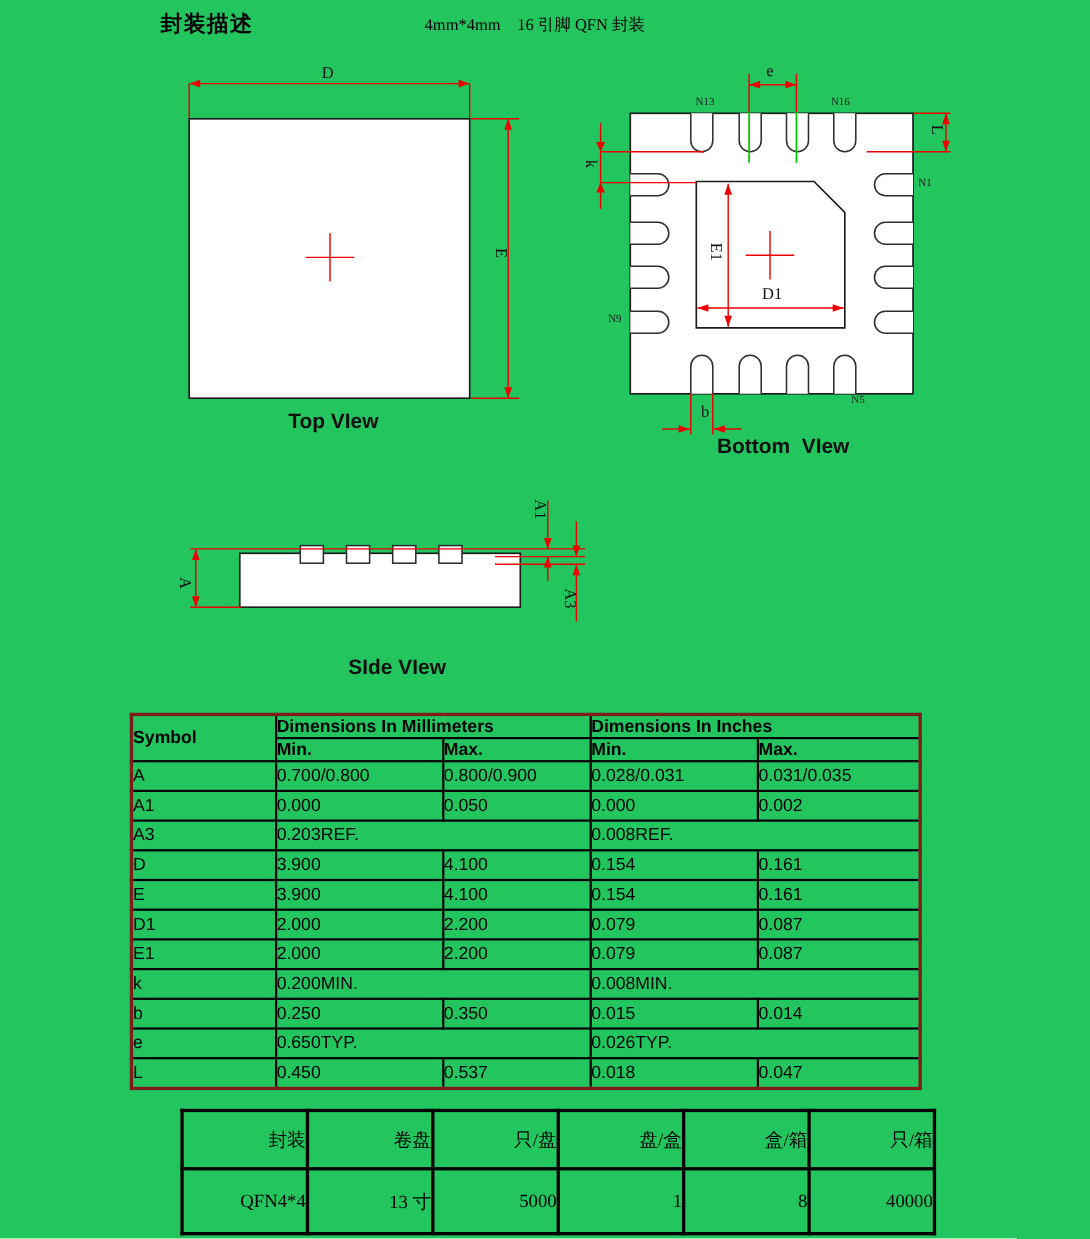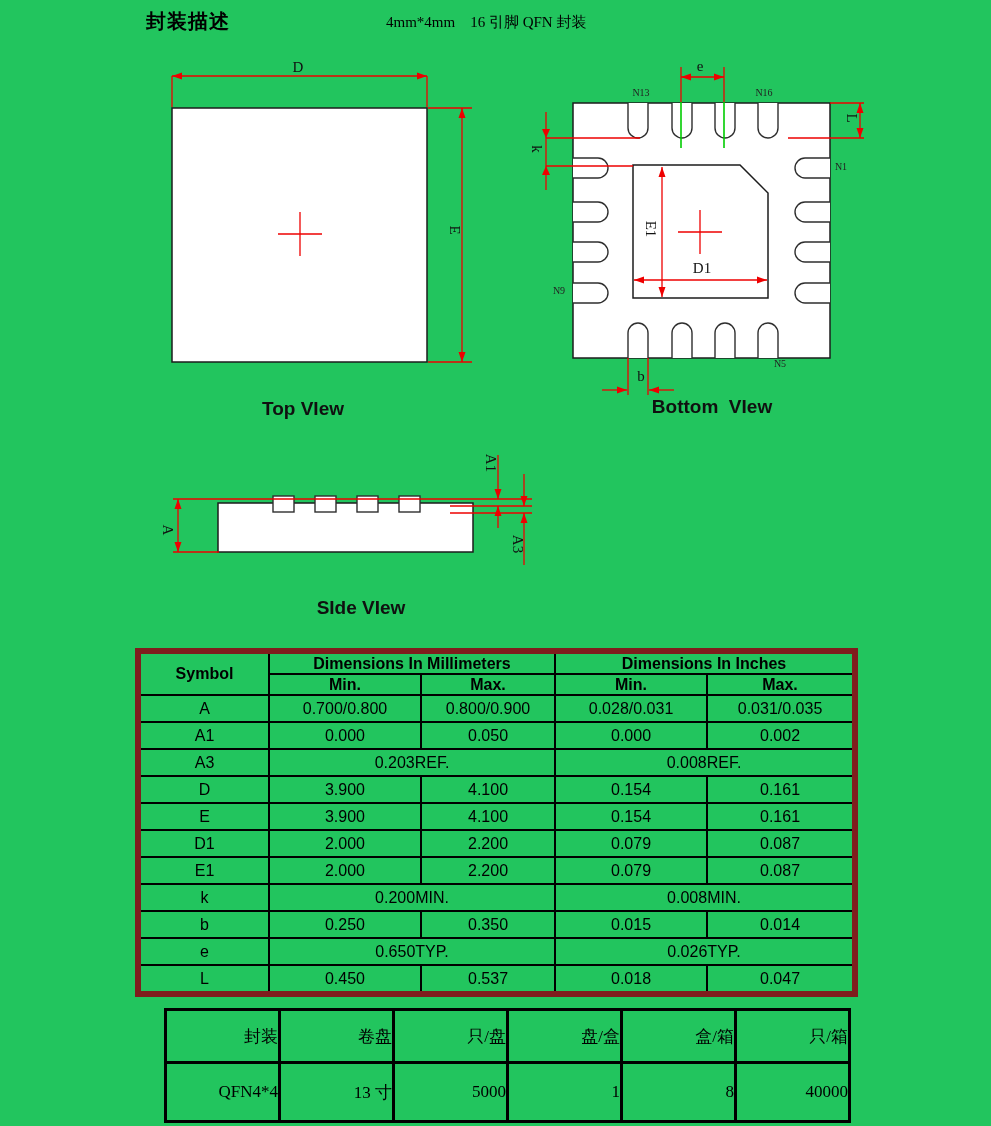--- a/index.html
+++ b/index.html
@@ -19,24 +19,24 @@
   .arrfill { fill:var(--red); }
 
   .lbl { position:absolute; transform:translate(-50%,-50%); font-size:15px; color:#111;
          white-space:pre; line-height:1; }
   .lbl.rot { transform:translate(-50%,-50%) rotate(90deg); }
   .lbl.pin { font-size:10px; color:#222; }
   .caption { position:absolute; transform:translate(-50%,-50%); white-space:pre;
              font-family:"Liberation Sans","DejaVu Sans",sans-serif; font-weight:bold;
              font-size:19px; color:#101010; }
 
-  table.dim-table { position:absolute; left:135px; top:648px; width:717px;
-        border-collapse:collapse; table-layout:fixed; text-align:center;
+  table.dim-table { position:absolute; left:118px; top:648px; width:717px;
+        border-collapse:collapse; table-layout:fixed; text-align:left;
         font-family:"Liberation Sans","DejaVu Sans",sans-serif; font-size:16px;
-        border:6px solid #7f1d1d; }
+        border:3px solid #7f1d1d; }
   table.dim-table td { border:2px solid #000; padding:0; height:25px; overflow:hidden; }
   table.dim-table tr.hdr td { height:19px; font-weight:bold; }
   table.dim-table td.symhead { font-weight:bold; }
 
   table.pack-table { position:absolute; left:164px; top:1008px; width:684px;
         border-collapse:collapse; table-layout:fixed; text-align:right;
         font-size:17px; border:3px solid #000;
         font-family:"Liberation Serif","DejaVu Serif",serif; }
   table.pack-table td { border:3px solid #000; padding:0; }
   table.pack-table tr.ph td { height:50px; }
@@ -65,21 +65,21 @@
       <line class="rl" x1="32" y1="21" x2="287" y2="21" marker-start="url(#arT)" marker-end="url(#arT)"></line>
       <line class="rl" x1="32" y1="21" x2="32" y2="52"></line>
       <line class="rl" x1="287" y1="21" x2="287" y2="52"></line>
       <line class="rl" x1="322" y1="53" x2="322" y2="307" marker-start="url(#arT)" marker-end="url(#arT)"></line>
       <line class="rl" x1="288" y1="53" x2="332" y2="53"></line>
       <line class="rl" x1="288" y1="307" x2="332" y2="307"></line>
     </g>
   </svg>
   <span class="lbl" style="left:298px;top:67px">D</span>
   <span class="lbl rot" style="left:454px;top:230px">E</span>
-  <div class="caption" style="left:303px;top:409px">Top VIew</div>
+  <div class="caption" style="left:303px;top:384px">Top VIew</div>
 
   <svg class="diagram" style="left:530px;top:55px" width="460" height="350">
     <defs>
       <marker id="arB" markerUnits="userSpaceOnUse" markerWidth="11" markerHeight="9" refX="10.5" refY="4.5" orient="auto-start-reverse">
         <path class="arrfill" fill="#ee0000" d="M0.5,1 L10.5,4.5 L0.5,8 Z"></path>
       </marker>
     </defs>
     <g>
       <rect class="blf" x="43" y="48" width="257" height="255"></rect>
     </g>

